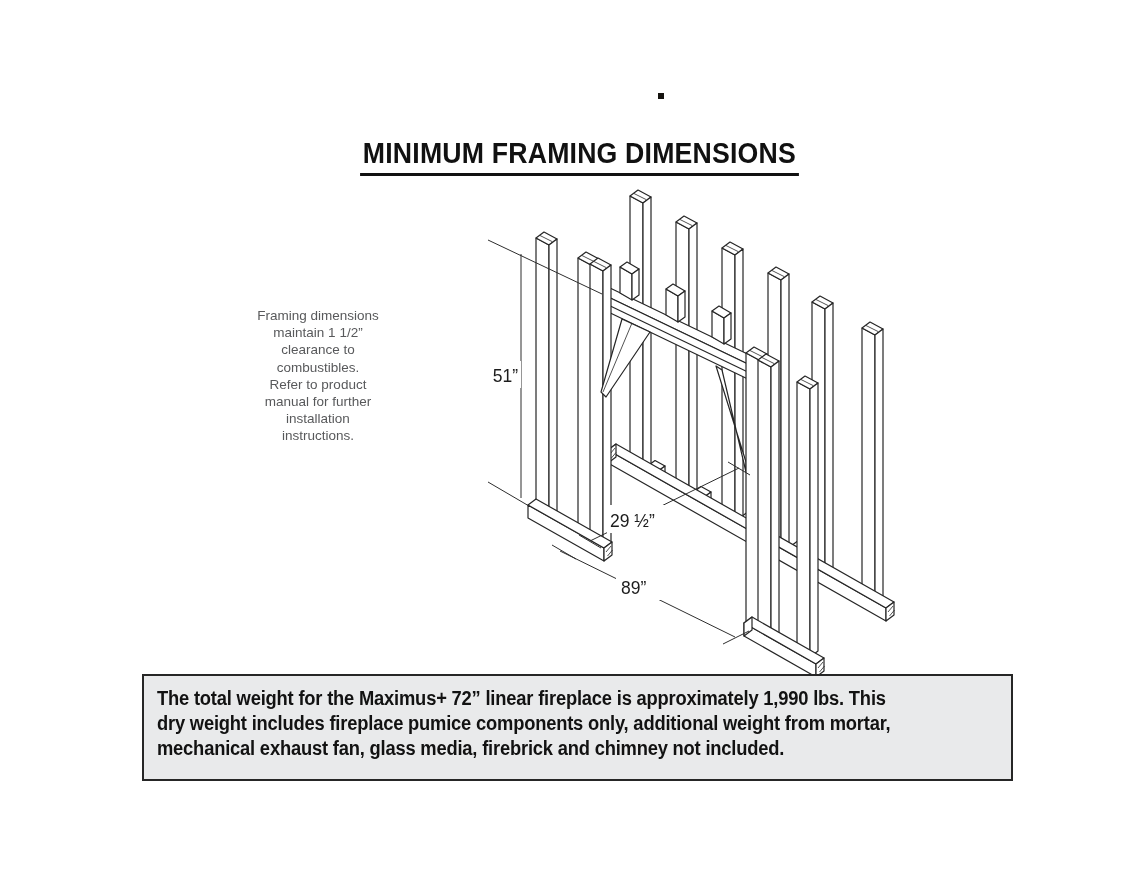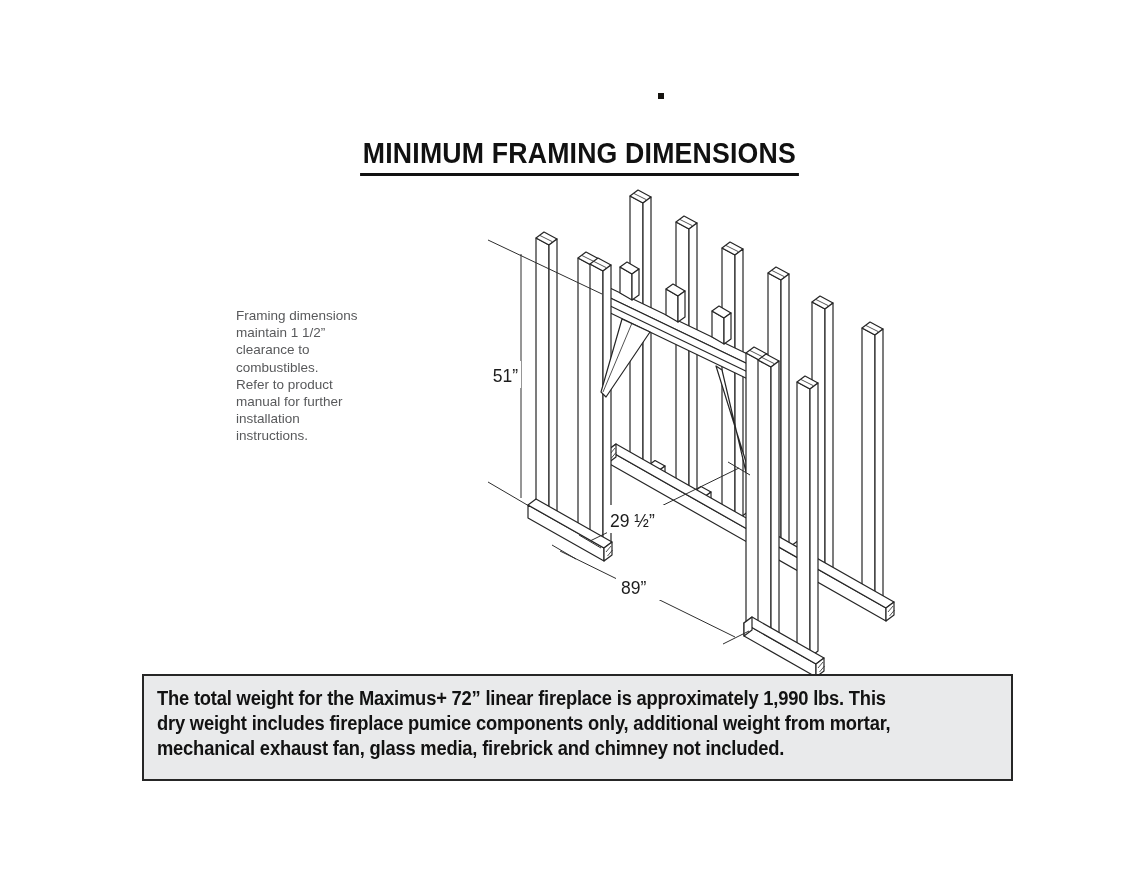--- a/index.html
+++ b/index.html
@@ -6,21 +6,21 @@
   .page{position:relative;width:1143px;height:886px;background:#ffffff;
         font-family:"Liberation Sans",sans-serif;overflow:hidden;}
 
   .stray-dot{position:absolute;left:658px;top:93px;width:6px;height:6px;background:#15130f;}
 
   .title-wrap{position:absolute;left:0;top:126px;width:100%;text-align:center;margin:8px;}
   .title-inner{display:inline-block;font-size:29px;font-weight:bold;color:#111111;
                letter-spacing:.2px;border-bottom:3px solid #111111;padding:0 3px 3px 3px;
                transform:scaleX(.92);transform-origin:center top;white-space:nowrap;}
 
-  .note{position:absolute;left:236px;top:307px;width:164px;text-align:left;
+  .note{position:absolute;left:236px;top:307px;width:164px;text-align:center;
         font-size:13.5px;line-height:17.2px;color:#58595b;white-space:pre-line;}
 
   .diagram-svg{position:absolute;left:0;top:0;width:1143px;height:886px;}
 
   .f{fill:#ffffff;stroke:#262626;stroke-width:1.2;stroke-linejoin:round;}
   .l{fill:none;stroke:#262626;stroke-width:1.2;stroke-linejoin:round;}
   .h{fill:none;stroke:#262626;stroke-width:.8;}
   .dim{fill:none;stroke:#2e2e2e;stroke-width:1;}
   .lblbg{fill:#ffffff;}
   .dimtxt{font-family:"Liberation Sans",sans-serif;font-size:17.5px;fill:#1c1c1c;}

